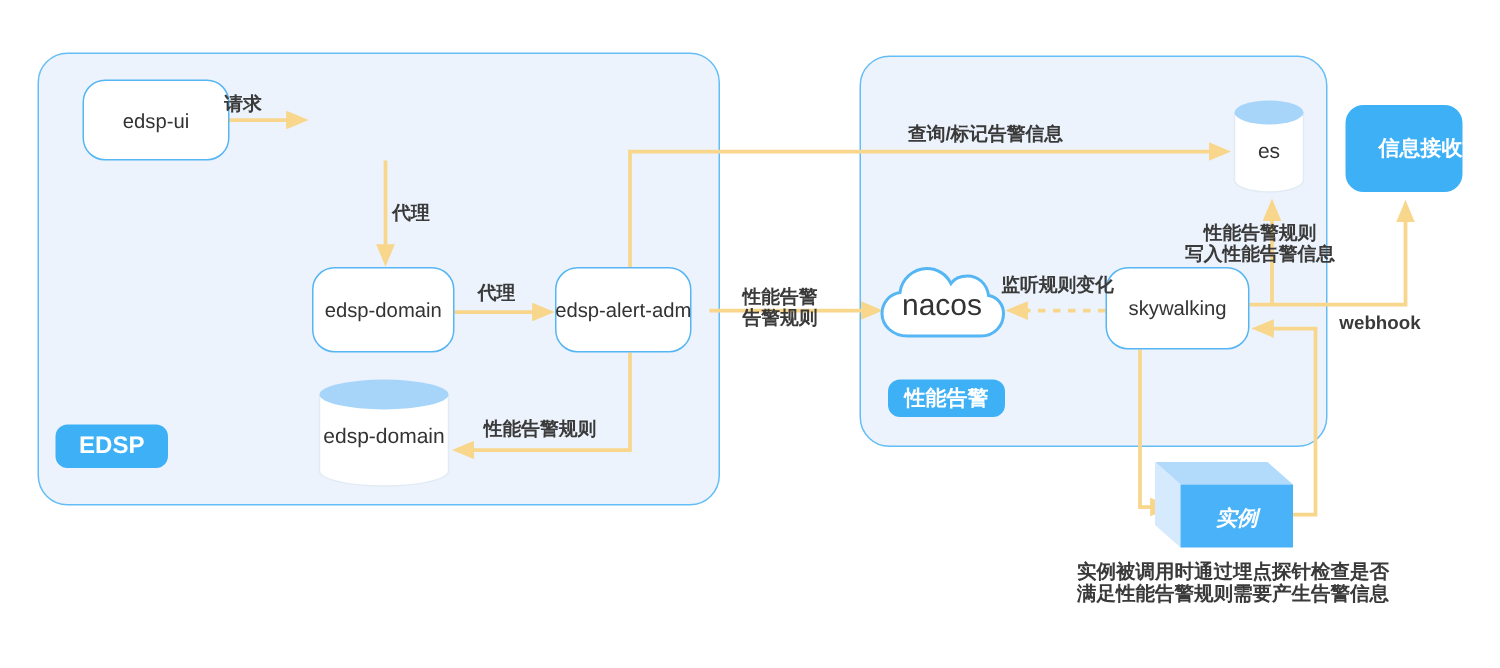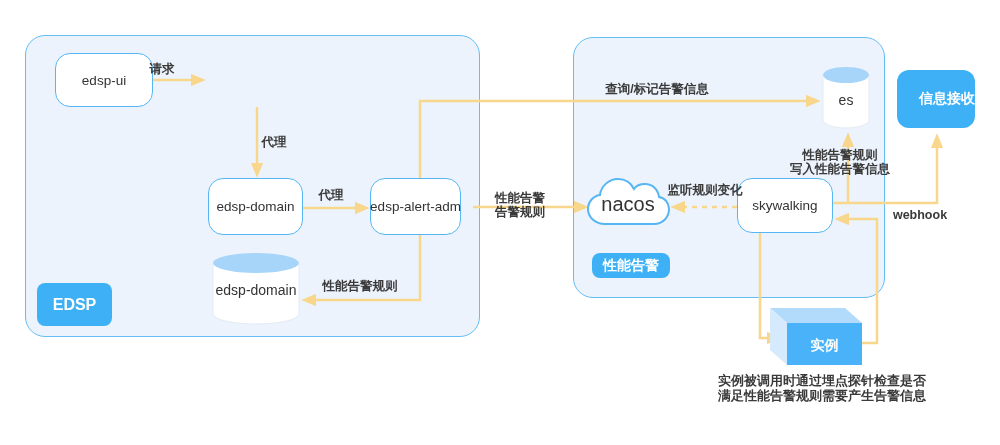--- a/index.html
+++ b/index.html
@@ -117,33 +117,33 @@
     <ellipse class="cyl-top" cx="44" cy="11" rx="43" ry="10"></ellipse>
   </svg>
   <div class="shape-label" style="left:212px;top:278px;width:88px;height:24px;">
     <span>edsp-domain</span>
   </div>
 
   <div class="solid-box" style="left:897px;top:70px;width:78px;height:58px;padding-left:36px;">
     <span>信息接收方</span>
   </div>
 
-  <div class="badge" style="left:37px;top:283px;width:75px;height:43px;font-size:16px;text-align:right;">
+  <div class="badge" style="left:37px;top:283px;width:75px;height:29px;font-size:16px;text-align:right;">
     <span>EDSP</span>
   </div>
   <div class="badge" style="left:592px;top:253px;width:78px;height:25px;font-size:14px;">
     <span>性能告警</span>
   </div>
 
   <svg class="overlay" style="left:768px;top:306px;" width="96" height="62" viewBox="0 0 96 62">
     <polygon points="2,2 77,2 94,17 19,17" style="fill:var(--cube-top)"></polygon>
     <polygon points="2,2 19,17 19,59 2,44" style="fill:var(--cube-side)"></polygon>
     <rect x="19" y="17" width="75" height="42" style="fill:var(--cube-front)"></rect>
   </svg>
-  <div class="shape-label white" style="left:787px;top:323px;width:75px;height:46px;">
+  <div class="shape-label white" style="left:787px;top:323px;width:75px;height:46px;font-style:italic;">
     <span>实例</span>
   </div>
 
   <div class="edge-label" style="left:162px;top:63px;">
     <span>请求</span>
   </div>
   <div class="edge-label" style="left:274px;top:136px;">
     <span>代理</span>
   </div>
   <div class="edge-label" style="left:331px;top:189px;">

